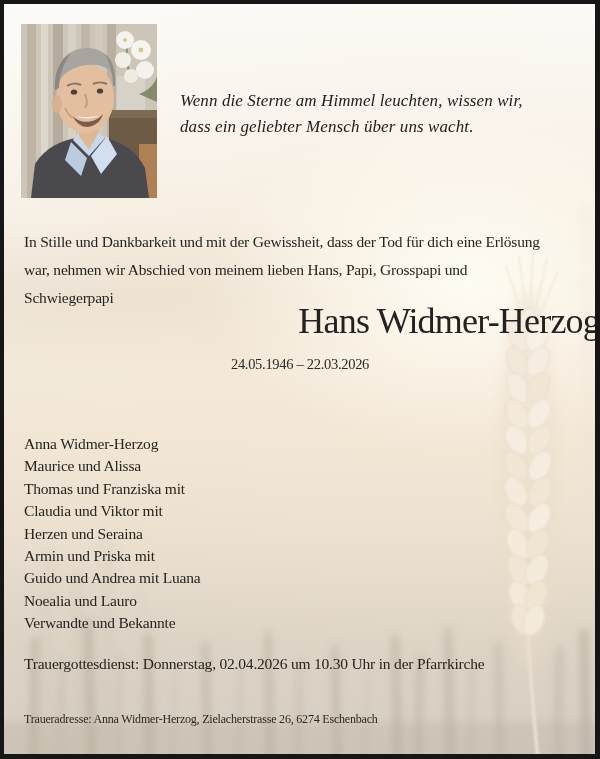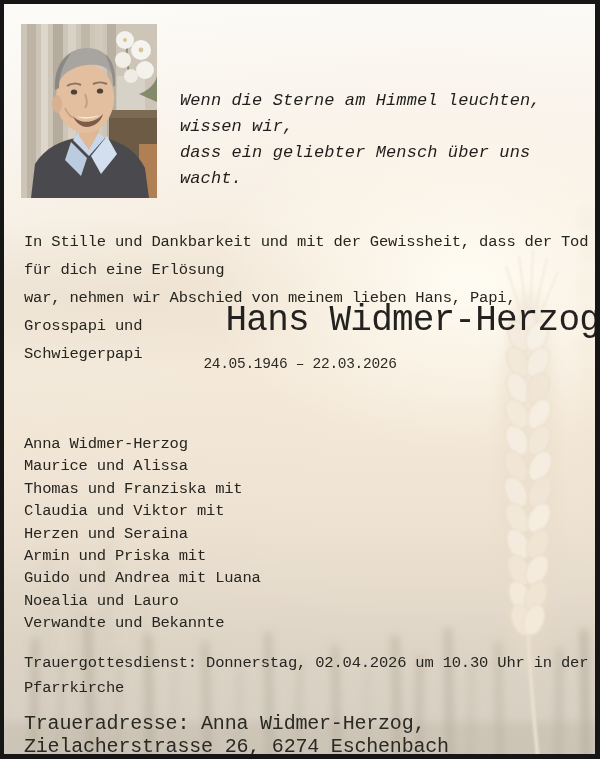--- a/index.html
+++ b/index.html
@@ -1,18 +1,18 @@
 <!DOCTYPE html>
 <html><head>
 <meta charset="utf-8">
 <style>
   html,body { margin:0; padding:0; background:#1c1c1c; }
   .page {
     position:relative; width:600px; height:759px; overflow:hidden;
-    font-family:Liberation Mono, monospace;
+    font-family:Liberation Serif, serif;
     color:#26251f;
     background:
       radial-gradient(420px 280px at 78% 37%, rgba(255,253,244,.95), rgba(255,250,240,0) 62%),
       radial-gradient(900px 520px at 72% 42%, rgba(247,232,212,.55), rgba(247,232,212,0) 70%),
       radial-gradient(620px 110px at 22% 39%, rgba(213,199,178,.35), rgba(213,199,178,0) 70%),
       linear-gradient(180deg,#fcfbf8 0%,#faf7f2 16%,#f7f1e8 30%,#f3ebdf 44%,#f0e6d7 58%,#eadfd0 70%,#ddd4c6 84%,#d5cec2 100%);
   }
   .frame {
     position:absolute; inset:0; z-index:12; pointer-events:none;
     border-style:solid; border-color:#161616; border-width:4px 5px 5px 4px;
@@ -21,21 +21,21 @@
   .content { position:absolute; inset:0; z-index:2; }
   .abs { position:absolute; }
   .photo { left:21px; top:24px; width:136px; height:174px; display:block; }
   .quote { left:180px; top:88px; font-style:italic; font-size:17px; line-height:26px; letter-spacing:.1px; color:#1f1e1a; }
   .intro { left:24px; top:228px; font-size:15.5px; line-height:28px; letter-spacing:-.2px; }
   .name  { left:0; right:0; top:300px; margin:0; text-align:right; font-size:36px; font-weight:500; letter-spacing:-.8px; color:#232220; }
   .dates { left:0; right:0; top:356px; text-align:center; font-size:14.5px; letter-spacing:-.3px; color:#2b2a25; }
   .herzen { left:24px; top:395px; font-size:15.5px; letter-spacing:-.2px; }
   .mourners { left:24px; top:433px; font-size:15.5px; line-height:22.4px; letter-spacing:-.2px; }
   .service { left:24px; top:651px; font-size:15.5px; line-height:25px; letter-spacing:-.2px; }
-  .address { left:24px; top:712px; font-size:20px; letter-spacing:-.2px; color:#2a2923; }
+  .address { left:24px; top:712px; font-size:12px; letter-spacing:-.2px; color:#2a2923; }
 </style>
 </head>
 <body>
 
 <div class="page">
 
   <svg class="bg-art" width="600" height="759" viewBox="0 0 600 759" aria-hidden="true">
     <defs>
       <filter id="b1" x="-50%" y="-50%" width="200%" height="200%">
           <feGaussianBlur stdDeviation="1.2"></feGaussianBlur>

